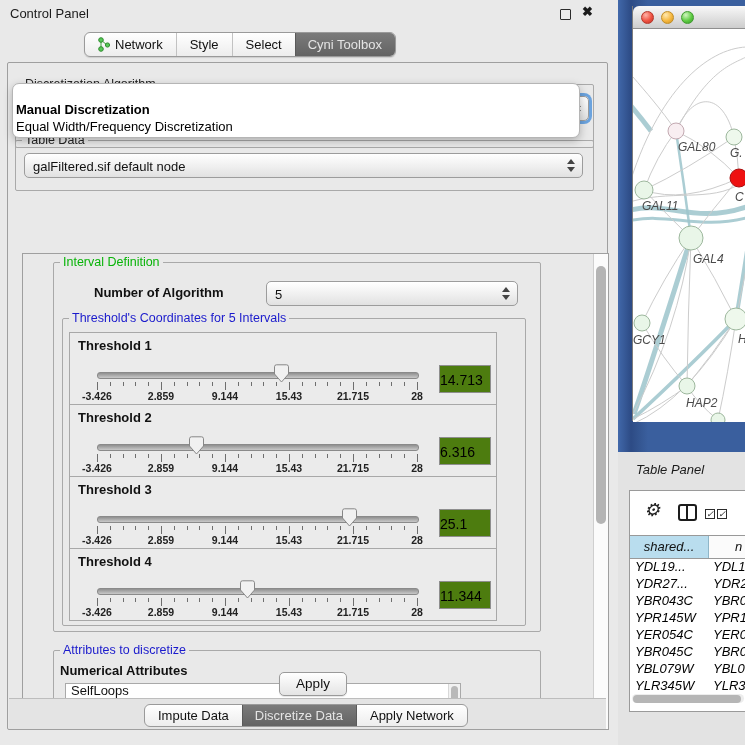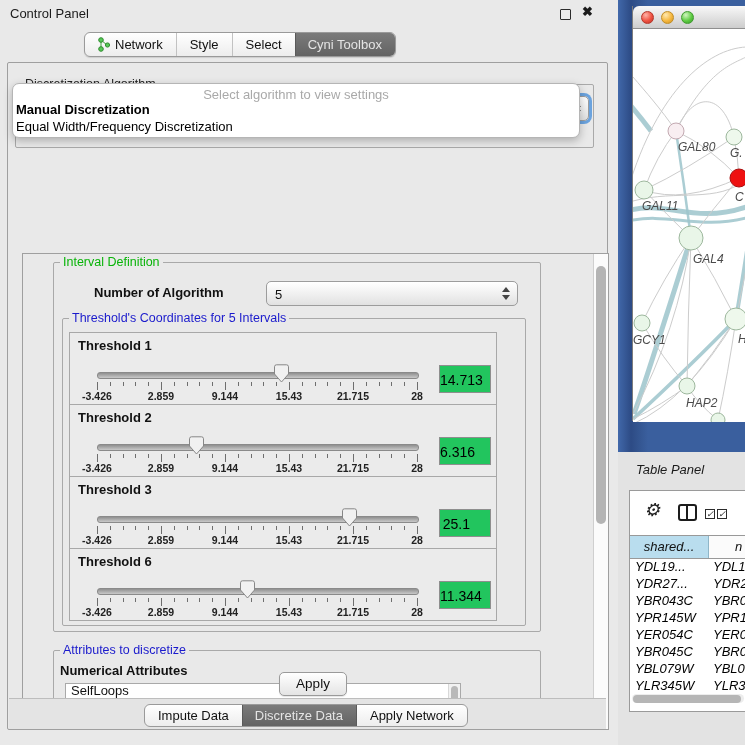--- a/index.html
+++ b/index.html
@@ -69,22 +69,22 @@
   .thr-track{position:absolute;left:27px;top:39px;width:320px;height:5px;border-radius:3px;
              background:linear-gradient(#8f8f8f,#c9c9c9);border:1px solid #8a8a8a;}
   .thr-thumb{position:absolute;top:31px;width:15px;height:19px;}
   .thr-ticks{position:absolute;left:27px;top:49px;width:320px;height:9px;}
   .tick{position:absolute;top:0;width:1px;background:#6e6e6e;}
   .tick.minor{height:4px;}
   .tick.major{height:8px;}
   .thr-labels{position:absolute;left:27px;top:57px;width:320px;height:12px;}
   .thr-labels span{position:absolute;transform:translateX(-50%);font-size:10.5px;font-weight:bold;color:#222;
                    white-space:nowrap;}
-  .thr-value{position:absolute;right:5px;top:32px;width:52px;height:28px;background:#22c55e;
-             border:1px solid #8e8e8e;font-size:14px;color:#000;text-align:right;
+  .thr-value{position:absolute;right:5px;top:32px;width:52px;height:28px;background:#4d7c0f;
+             border:1px solid #8e8e8e;font-size:14px;color:#000;text-align:left;
              line-height:28px;padding-right:20px;box-sizing:border-box;}
 
   #attr-group{left:30px;top:396px;width:486px;height:120px;}
   #attr-subtitle{position:absolute;left:6px;top:12px;font-size:13px;font-weight:bold;color:#111;}
   #attr-list{position:absolute;left:11px;top:32px;width:394px;height:50px;background:#fff;
              border:1px solid #a9a9a9;overflow:hidden;}
   .attr-item{font-size:13px;color:#111;line-height:14.5px;padding-left:5px;white-space:nowrap;}
   #attr-scrollbar{position:absolute;right:0;top:0;width:11px;height:100%;background:#f2f2f2;
                   border-left:1px solid #d8d8d8;}
   #attr-thumb{position:absolute;left:1.5px;top:2px;width:7px;height:26px;background:#b9b9b9;border-radius:4px;}
@@ -175,20 +175,30 @@
       <div class="group" style="left:7px;top:21px;width:577px;height:62px;">
         <span class="group-title t-black">Discretization Algorithm</span>
       </div>
       <div id="algo-combo" class="combo" style="left:15px;top:33px;width:566px;">
         <span class="stepper">
             <i class="up"></i>
             <i class="dn"></i>
           </span>
       </div>
 
+      <div class="group" style="left:7px;top:77px;width:577px;height:49px;">
+        <span class="group-title t-black">Table Data</span>
+        <div class="combo" style="left:8px;top:12px;width:559px;">
+          <span>galFiltered.sif default node</span>
+          <span class="stepper">
+              <i class="up"></i>
+              <i class="dn"></i>
+            </span>
+        </div>
+      </div>
 
       <div id="viewport">
 
         <div class="group" id="interval-group">
           <span class="group-title t-green">Interval Definition</span>
 
           <span id="noi-label">Number of Algorithm</span>
           <div class="combo" id="noi-combo">
             <span>5</span>
             <span class="stepper">
@@ -326,21 +336,21 @@
                   <span style="left: 0%;">-3.426</span>
                   <span style="left: 20%;">2.859</span>
                   <span style="left: 40%;">9.144</span>
                   <span style="left: 60%;">15.43</span>
                   <span style="left: 80%;">21.715</span>
                   <span style="left: 100%;">28</span>
                 </div>
                 <div class="thr-value">25.1</div>
               </div>
               <div class="thr-row" style="top: 229px;">
-                <div class="thr-title">Threshold 6</div>
+                <div class="thr-title">Threshold 4</div>
                 <div class="thr-track"></div>
                 <div class="thr-thumb" style="left: 169.898px;"><svg width="15" height="19" viewBox="0 0 15 19">
                     <path d="M2.5 .8 h10 a2 2 0 0 1 2 2 v7.2 L7.5 18 L.5 10 v-7.2 a2 2 0 0 1 2 -2 Z" fill="#f1f1f1" stroke="#878787"></path>
                   </svg></div>
                 <div class="thr-ticks">
                   <span class="tick major" style="left: 0%;"></span>
                   <span class="tick minor" style="left: 4%;"></span>
                   <span class="tick minor" style="left: 8%;"></span>
                   <span class="tick minor" style="left: 12%;"></span>
                   <span class="tick minor" style="left: 16%;"></span>
@@ -410,21 +420,20 @@
               <span>Discretize Data</span>
             </div>
             <div class="tab">
               <span>Apply Network</span>
             </div>
           </div>
       </div>
     </div>
 
     <div id="algo-popup">
-      <div class="ph">Select algorithm to view settings</div>
 
     <div class="opt b" style="top: 18px;">Manual Discretization</div>
         <div class="opt" style="top: 35px;">Equal Width/Frequency Discretization</div>
       </div>
   </section>
 
   <section id="right-side">
     <div id="blue-bg"></div>
 
     <div id="net-window">

